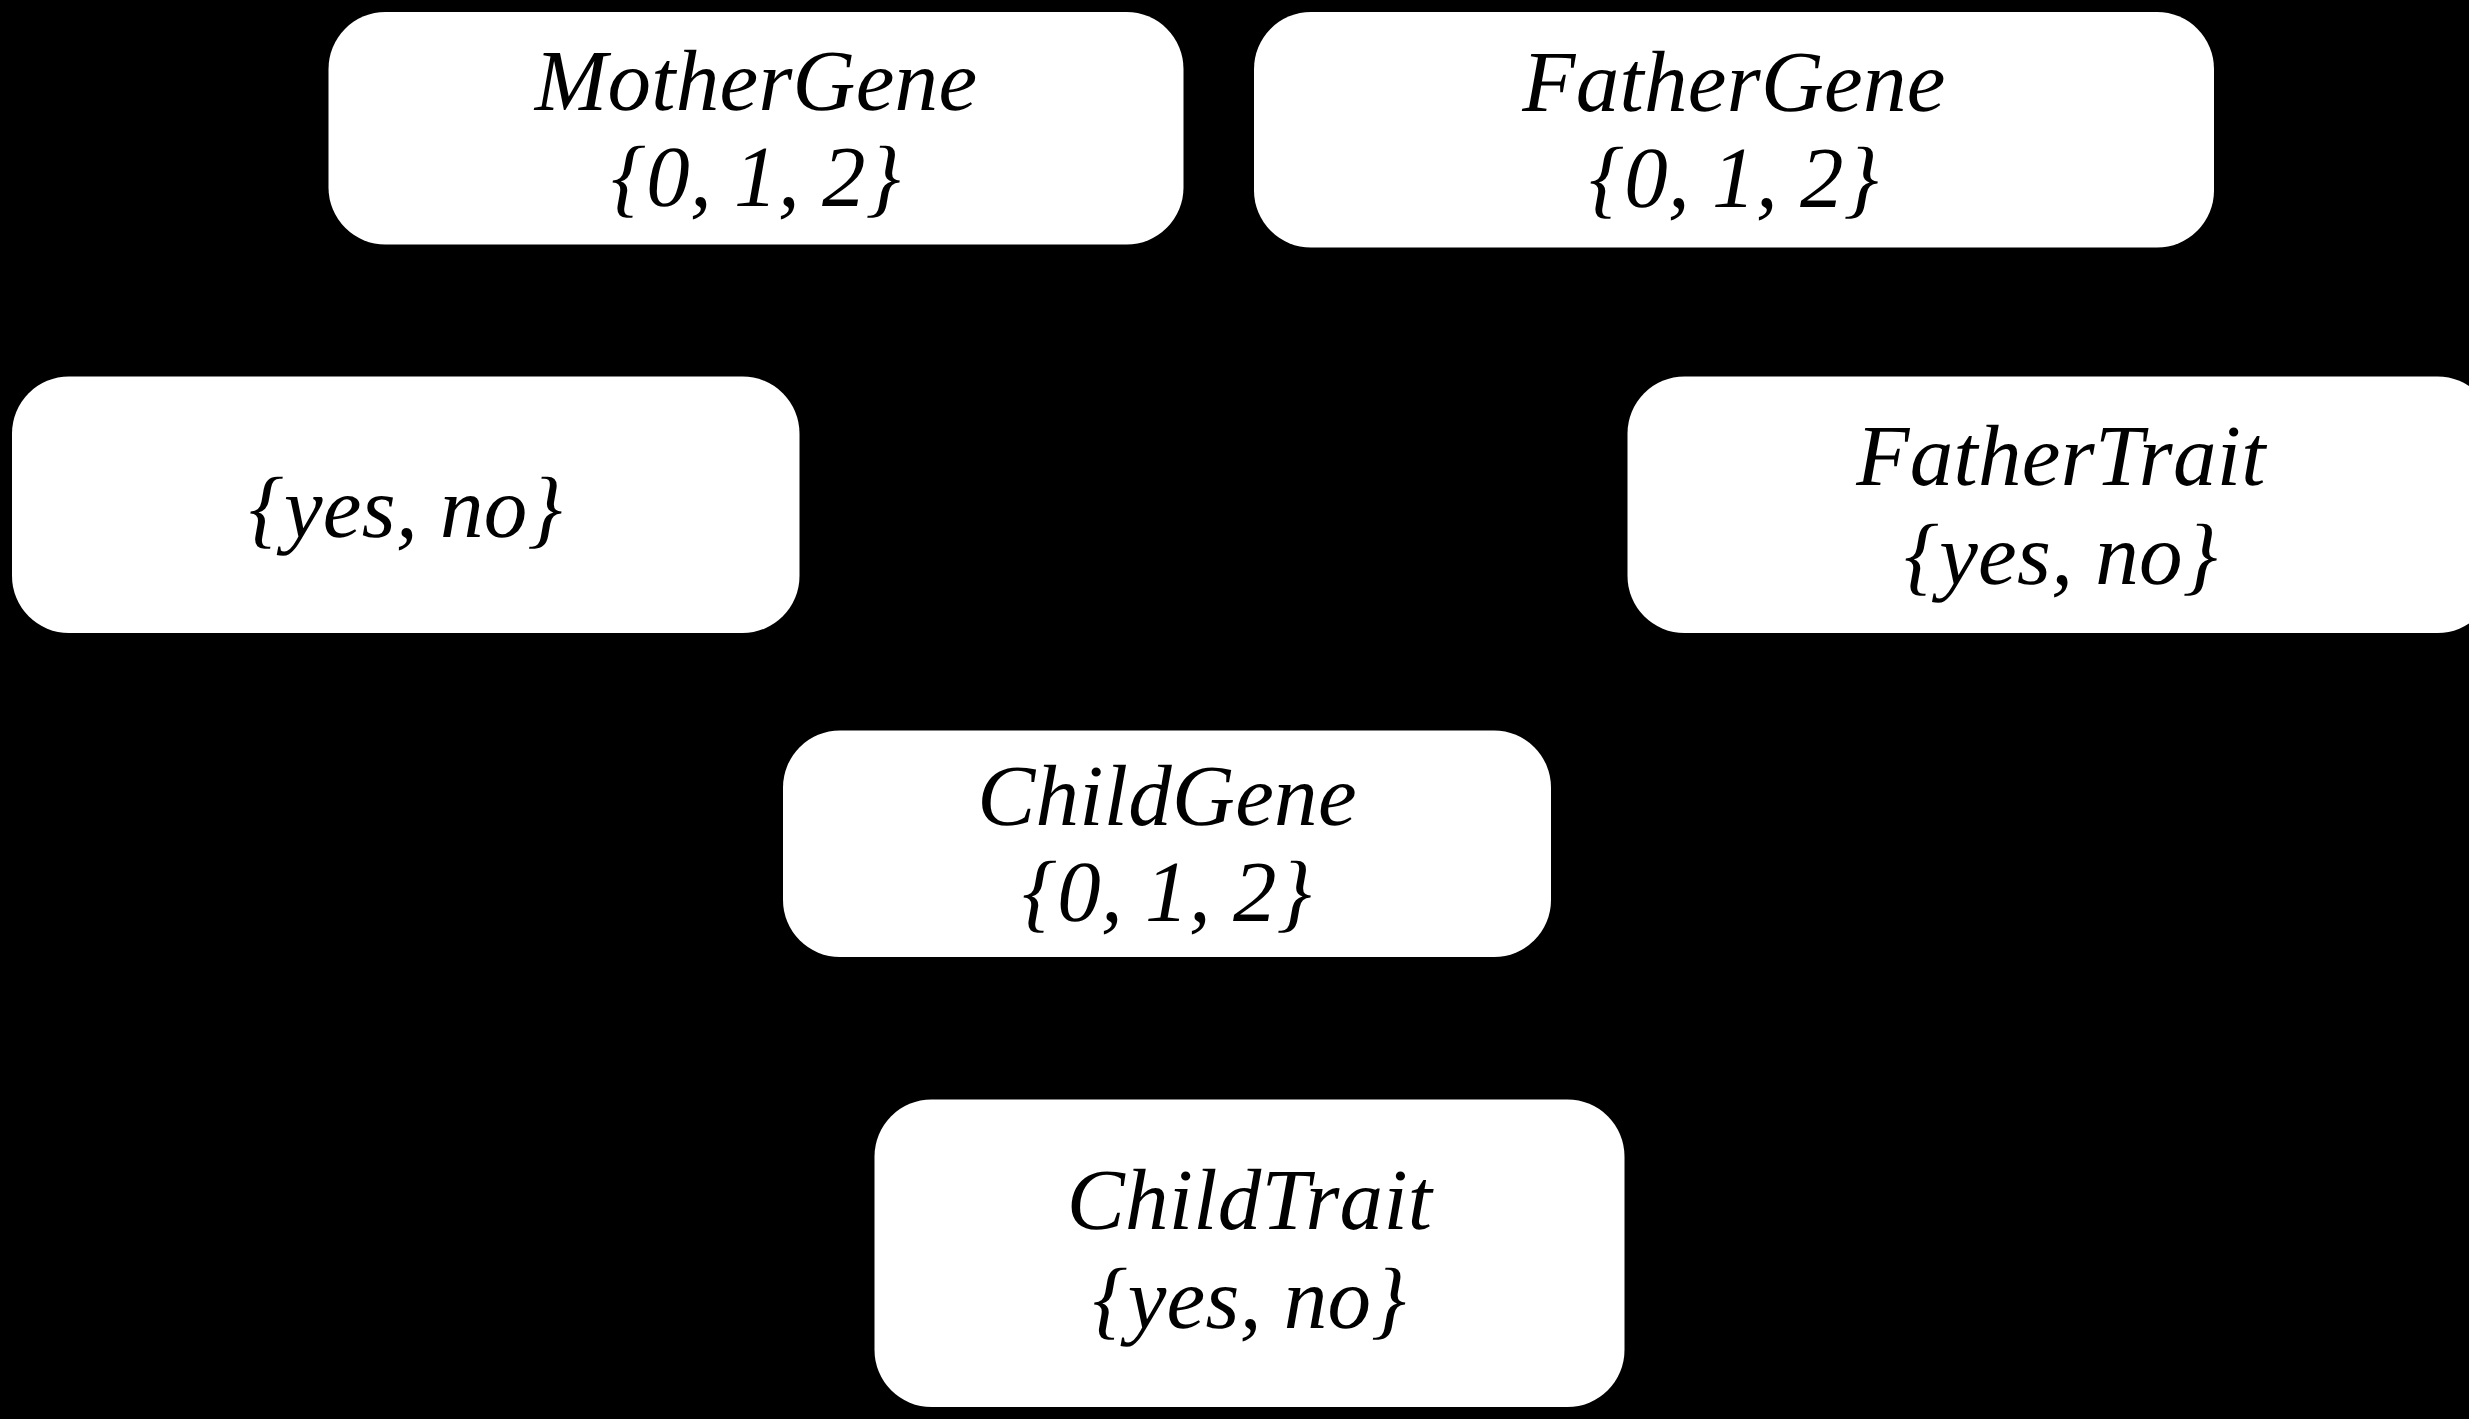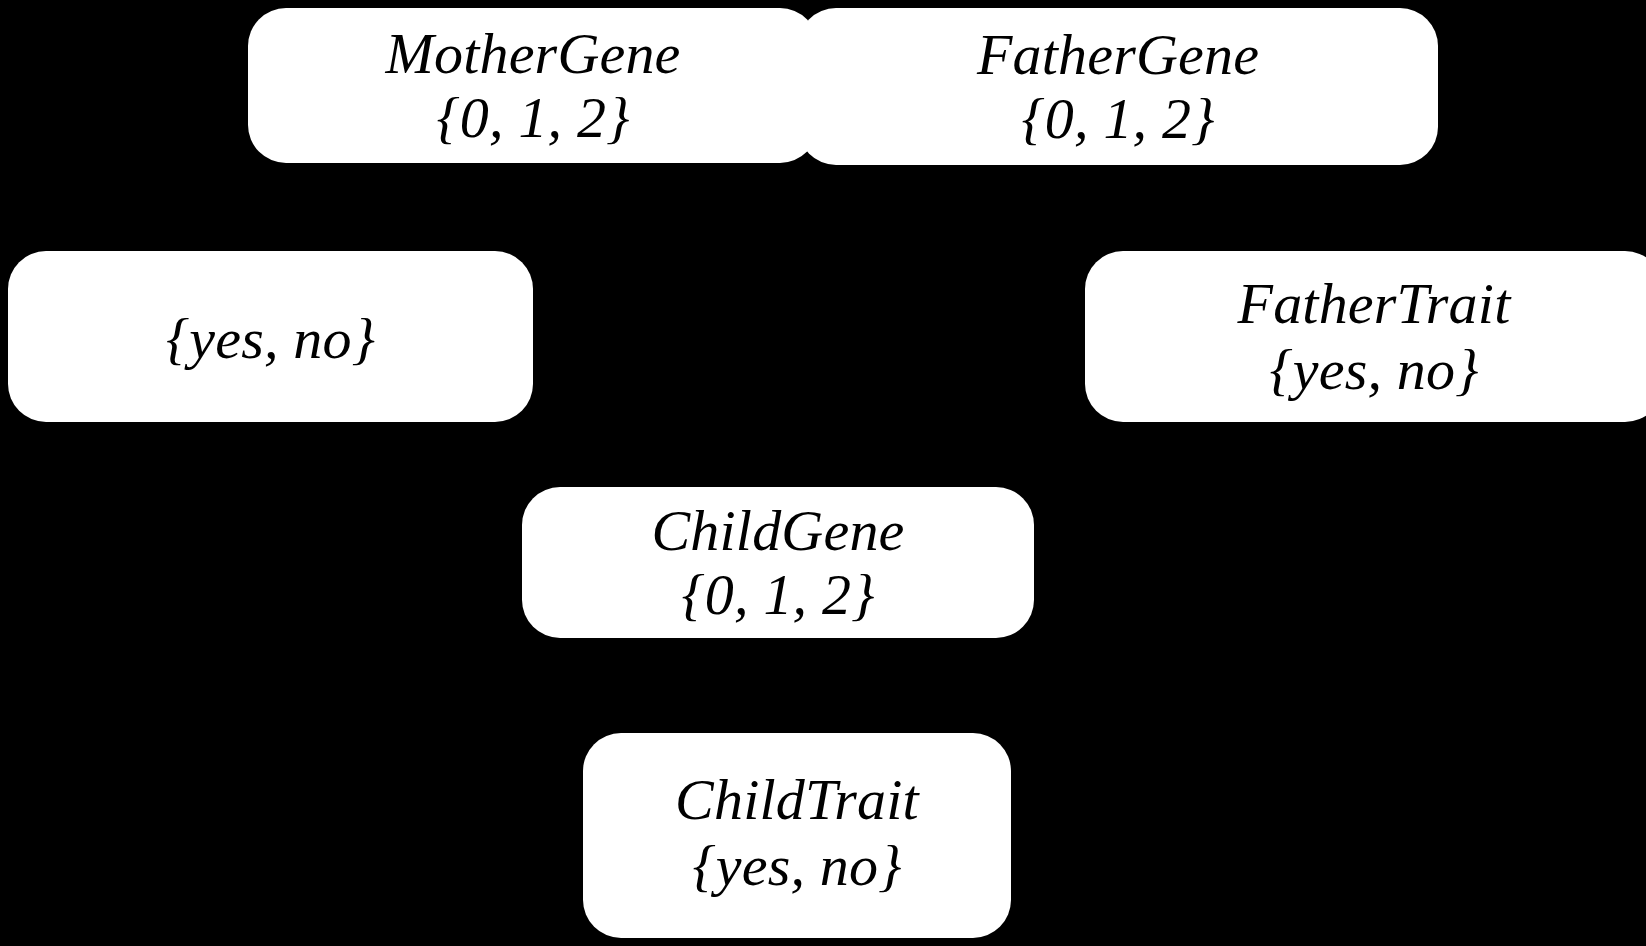--- a/index.html
+++ b/index.html
@@ -32,26 +32,26 @@
   .node-label,
   .node-domain {
     font-style: italic;
     font-weight: 400;
     line-height: 1.06;
     white-space: nowrap;
     text-align: center;
     letter-spacing: 0.2px;
   }
   
-  #node-mother-gene  { left: 219px; top: 8px;   width: 570px; height: 155px; margin-left: 29px; }
-  #node-father-gene  { left: 798px; top: 8px;   width: 640px; height: 157px; }
+  #node-mother-gene  { left: 219px; top: 8px;   width: 570px; height: 155px; }
+  #node-father-gene  { left: 836px; top: 8px;   width: 640px; height: 157px; }
   #node-mother-trait { left: 8px;   top: 251px; width: 525px; height: 171px; }
   #node-father-trait { left: 1065px;top: 251px; width: 578px; height: 171px; margin-left: 20px; }
   #node-child-gene   { left: 522px; top: 487px; width: 512px; height: 151px; }
-  #node-child-trait  { left: 583px; top: 733px; width: 428px; height: 205px; }
+  #node-child-trait  { left: 583px; top: 733px; width: 500px; height: 205px; }
 
   #node-mother-gene  .node-label, #node-mother-gene  .node-domain,
   #node-father-gene  .node-label, #node-father-gene  .node-domain,
   #node-mother-trait .node-label, #node-mother-trait .node-domain,
   #node-father-trait .node-label, #node-father-trait .node-domain,
   #node-child-gene   .node-label, #node-child-gene   .node-domain,
   #node-child-trait  .node-label, #node-child-trait  .node-domain {
     font-size: 58px;
   }
   #node-mother-gene  .node-domain,

